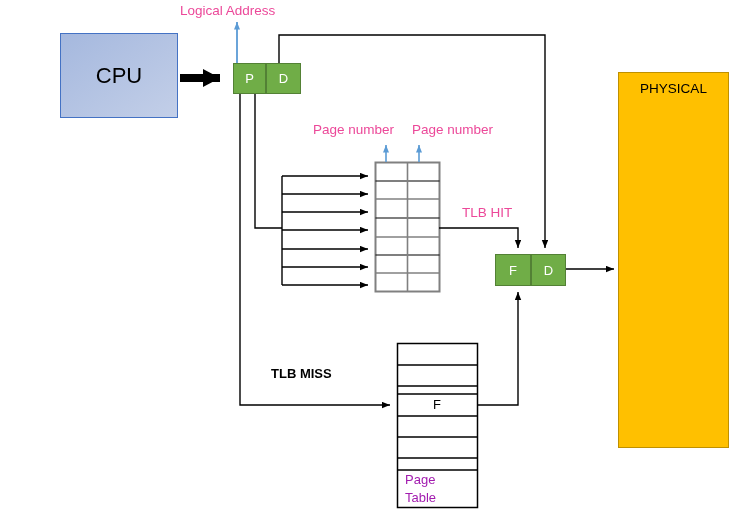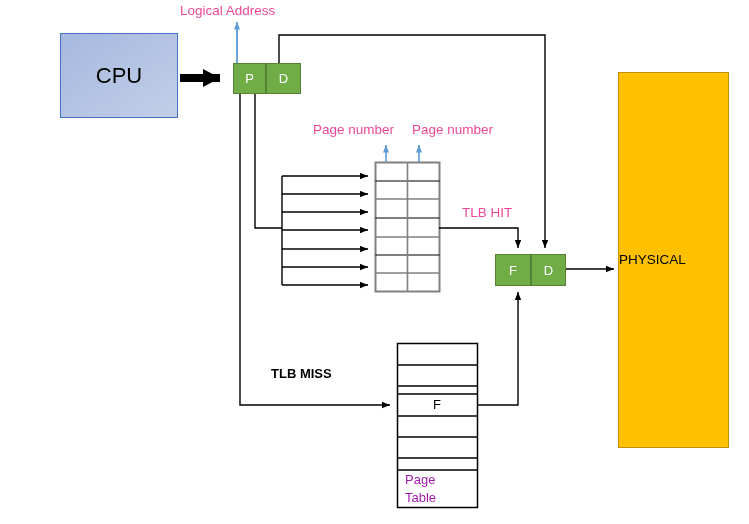--- a/index.html
+++ b/index.html
@@ -42,20 +42,21 @@
   .pmem-box {
     position: absolute;
     left: 618px;
     top: 72px;
     width: 111px;
     height: 376px;
     background: #ffc000;
     border: 1.2px solid #bf9000;
     box-sizing: border-box;
     display: flex;
+    flex-direction: column;
     align-items: center;
     justify-content: flex-start;
     font-size: 13.5px;
     color: #000000;
     line-height: 2.3;
   }
   .green-cell {
     position: absolute;
     background: #70ad47;
     border: 1.1px solid #538135;

